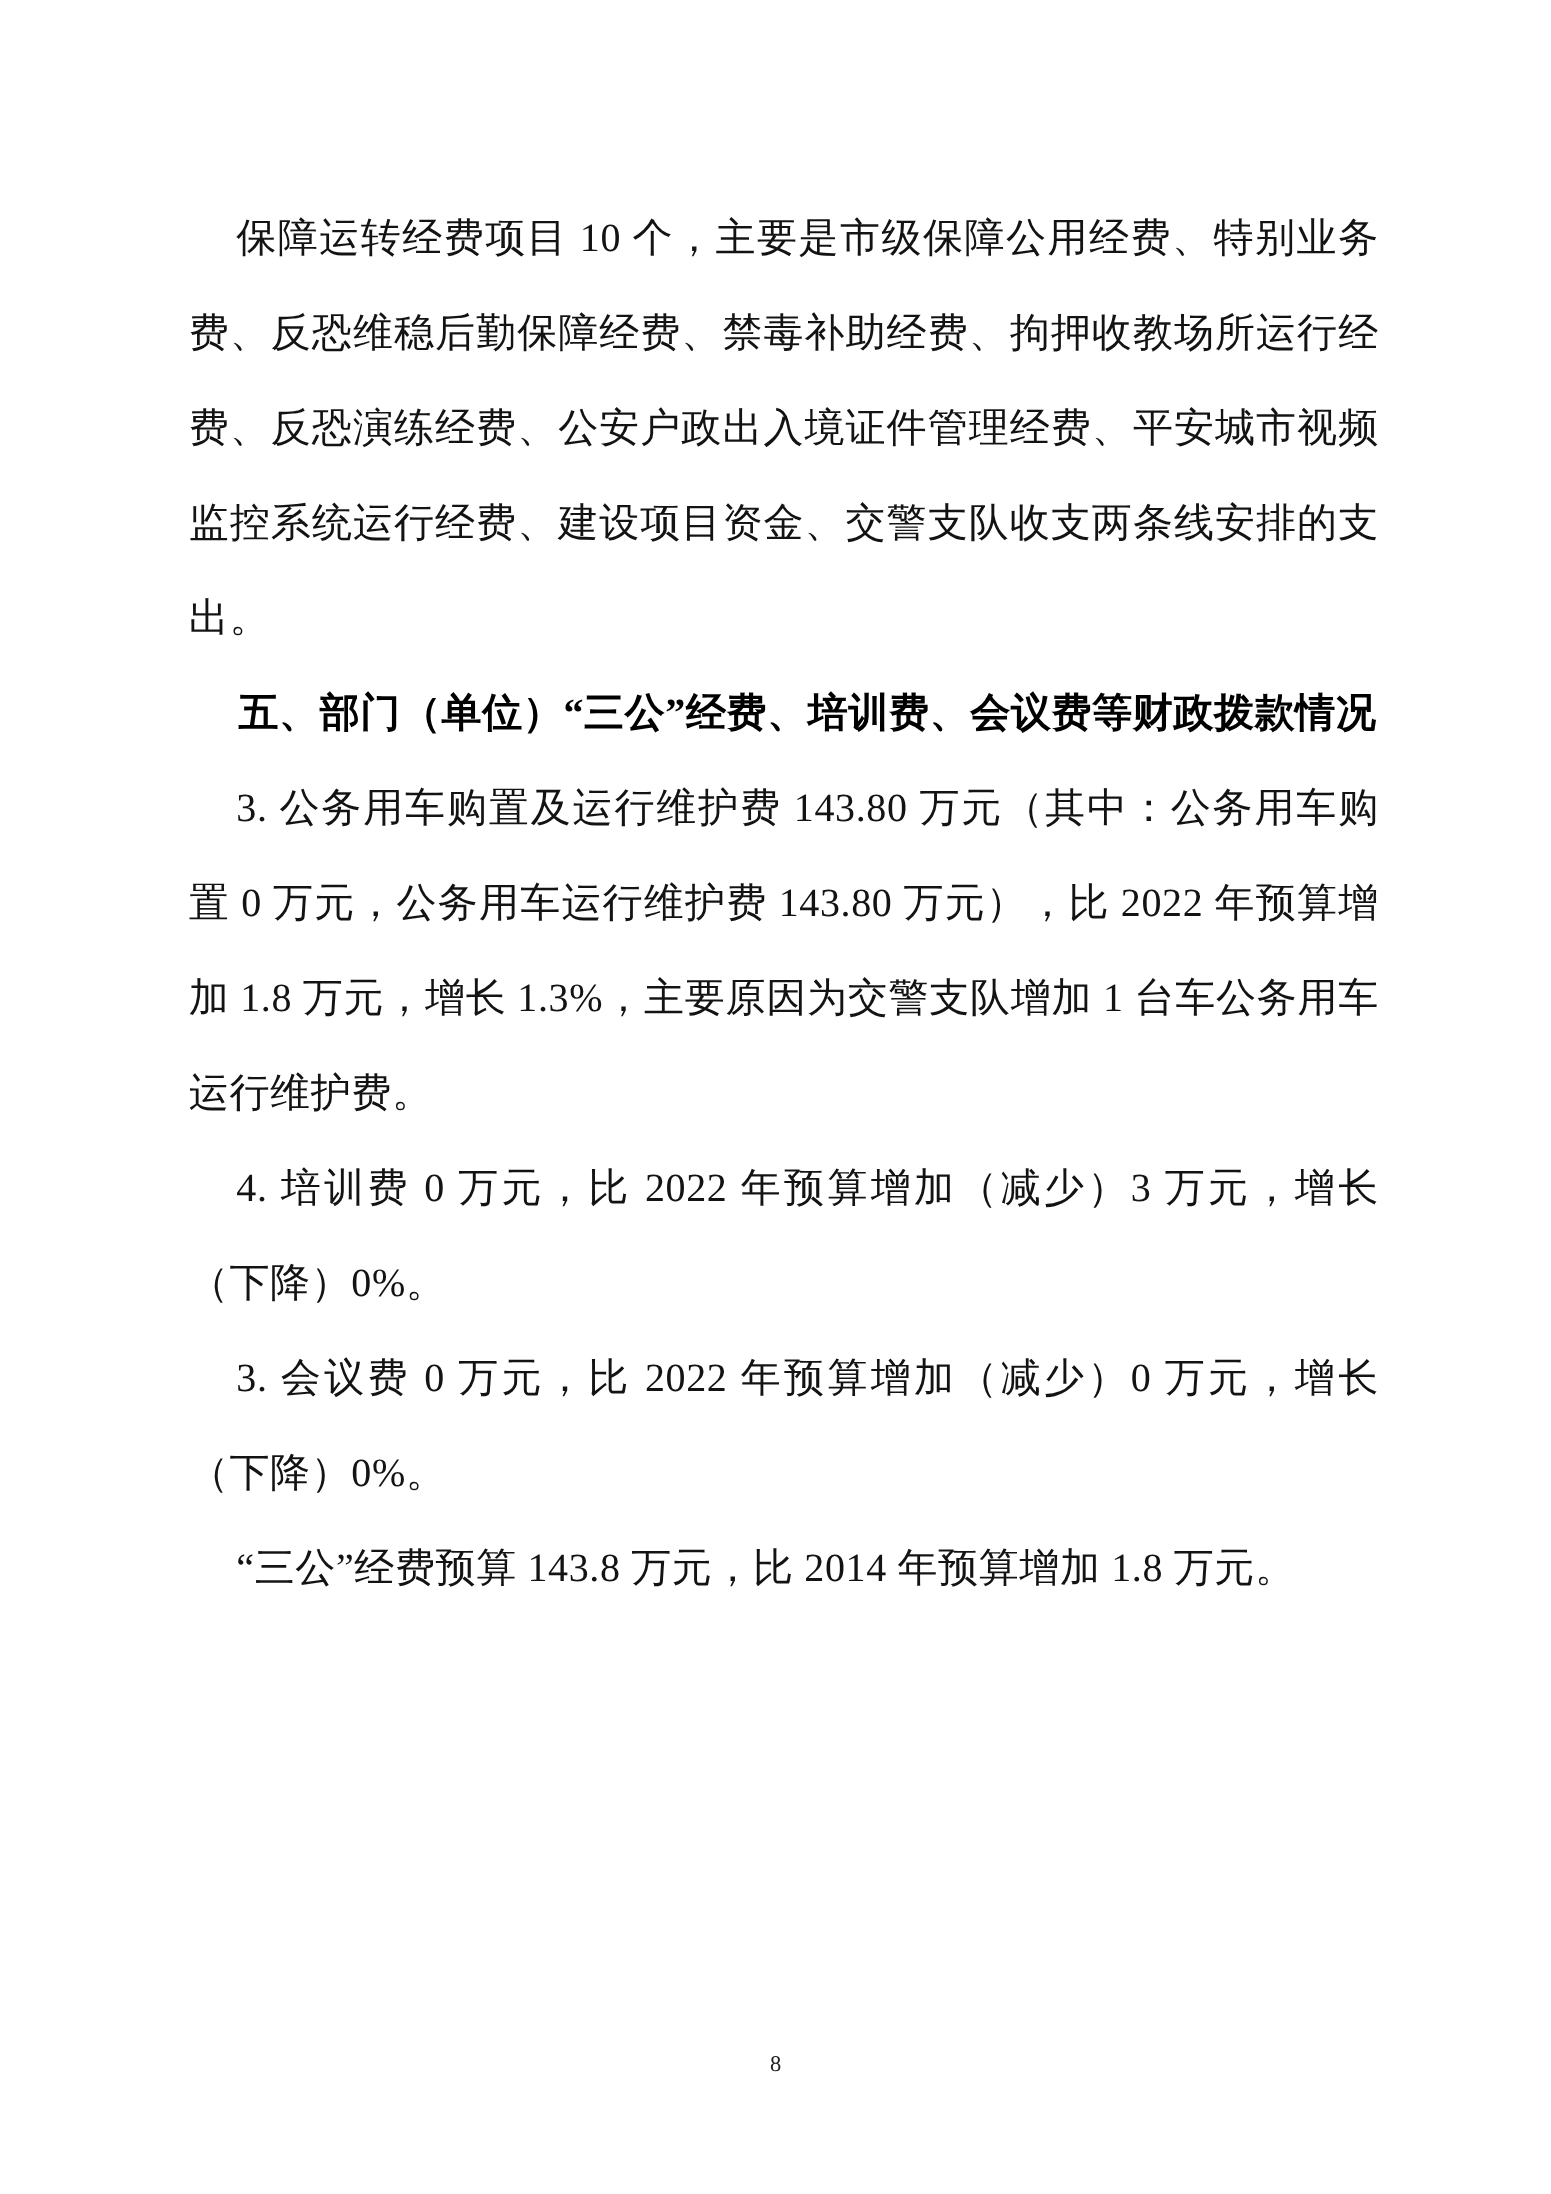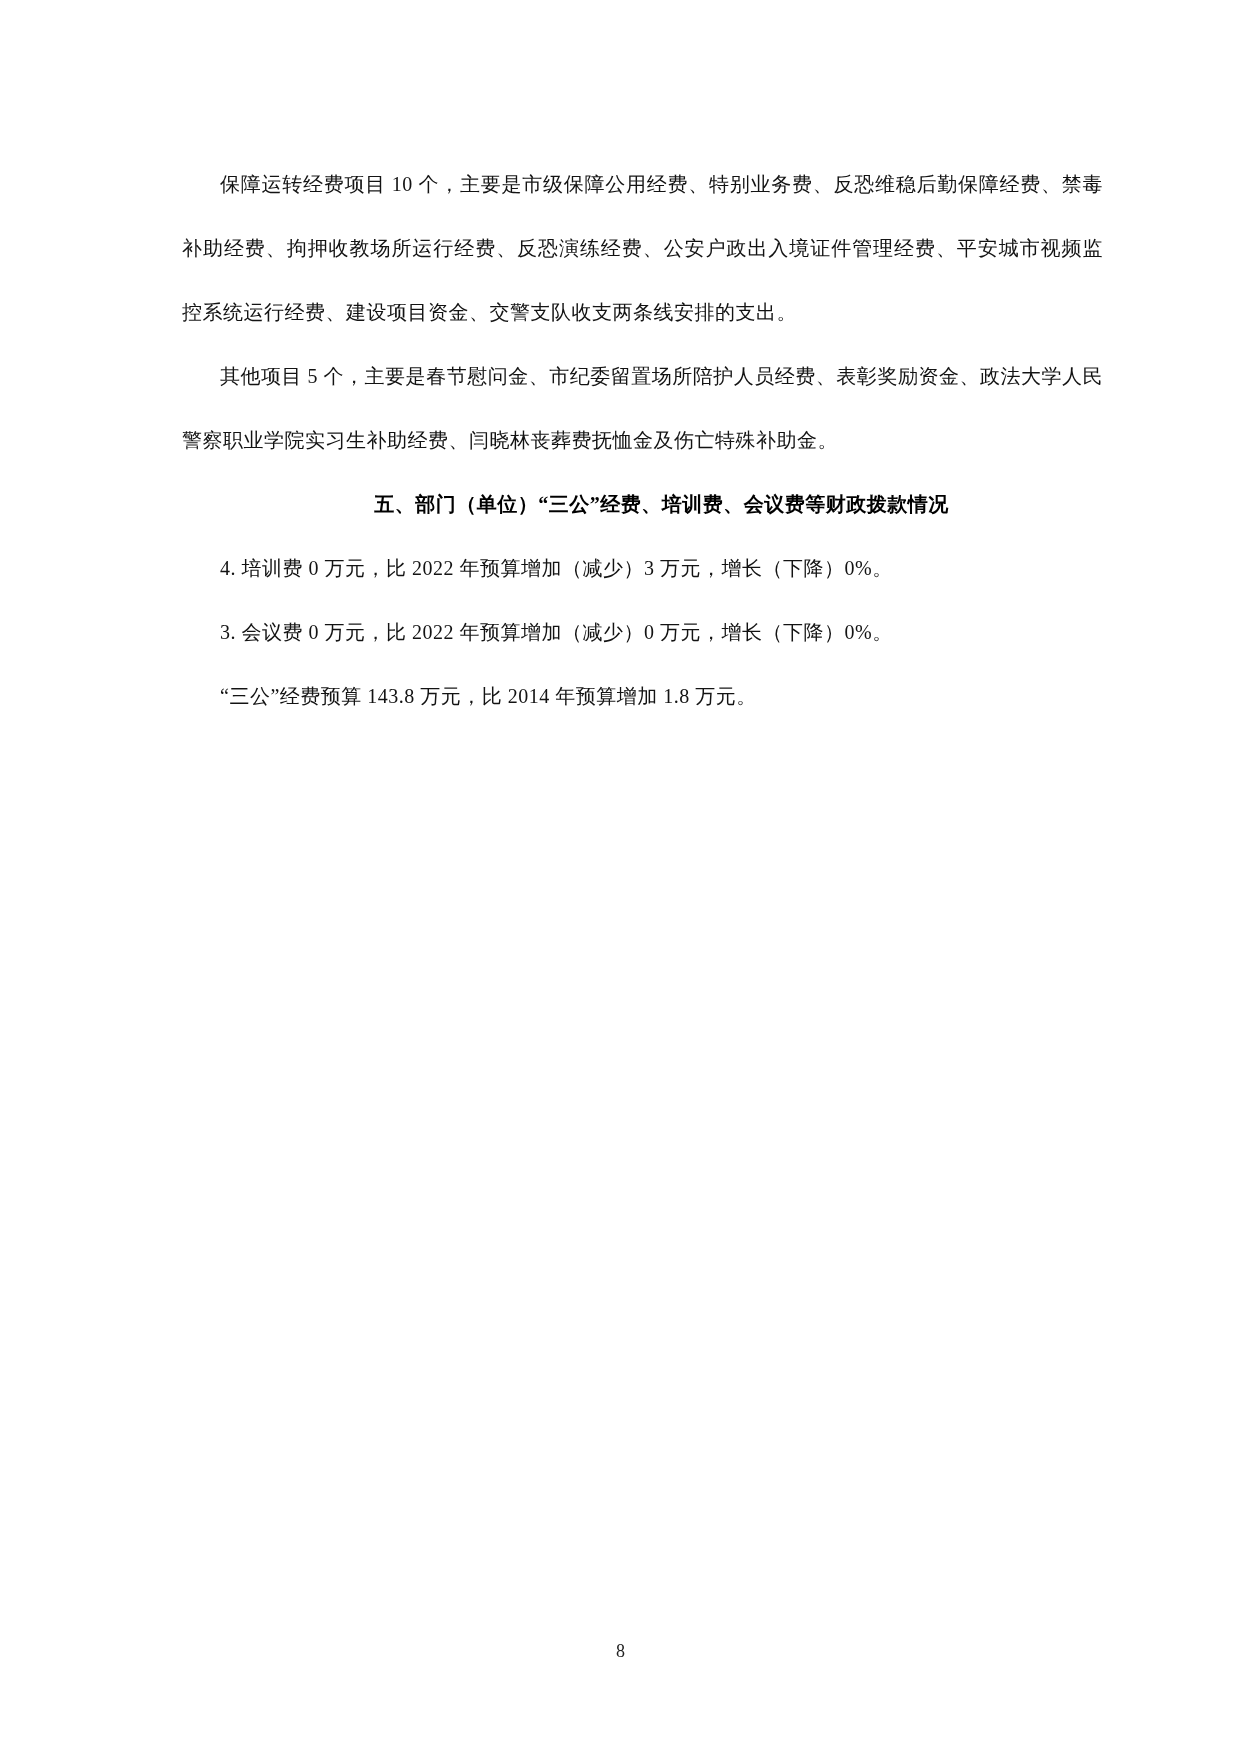--- a/index.html
+++ b/index.html
@@ -16,28 +16,27 @@
     overflow: hidden;
     color: #111111;
   }
   .content {
     position: absolute;
     left: 151px;
     top: 152px;
     width: 952px;
   }
   .content p {
-    font-size: 20px;
-    line-height: 64px;
+    font-size: 32px;
+    line-height: 76px;
     text-align: justify;
     text-justify: inter-character;
     text-indent: 38px;
     letter-spacing: 0.5px;
     color: #131313;
-    margin-left: 31px;
   }
   .content p.heading {
     font-weight: bold;
     text-align: center;
     color: #000000;
   }
   .page-footer {
     position: absolute;
     top: 1638px;
     left: 0;
@@ -47,21 +46,21 @@
     line-height: 26px;
     color: #222222;
   }
 </style>
 </head>
 <body>
 
 <div class="page">
   <div class="content">
     <p>保障运转经费项目 10 个，主要是市级保障公用经费、特别业务费、反恐维稳后勤保障经费、禁毒补助经费、拘押收教场所运行经费、反恐演练经费、公安户政出入境证件管理经费、平安城市视频监控系统运行经费、建设项目资金、交警支队收支两条线安排的支出。</p>
-    <p>其他项目 5 个，主要是春节慰问金、市纪委留置场所陪护人员经费、表彰奖励资金、政法大学人民警察职业学院实习生补助经费、闫晓林丧葬费抚恤金及伤亡特殊补助金。</p>
     <p class="heading">五、部门（单位）“三公”经费、培训费、会议费等财政拨款情况</p>
+    <p>3. 公务用车购置及运行维护费 143.80 万元（其中：公务用车购置 0 万元，公务用车运行维护费 143.80 万元），比 2022 年预算增加 1.8 万元，增长 1.3%，主要原因为交警支队增加 1 台车公务用车运行维护费。</p>
     <p>4. 培训费 0 万元，比 2022 年预算增加（减少）3 万元，增长（下降）0%。</p>
     <p>3. 会议费 0 万元，比 2022 年预算增加（减少）0 万元，增长（下降）0%。</p>
     <p>“三公”经费预算 143.8 万元，比 2014 年预算增加 1.8 万元。</p>
   </div>
 
   <div class="page-footer">8</div>
 </div>
 
 </body></html>

